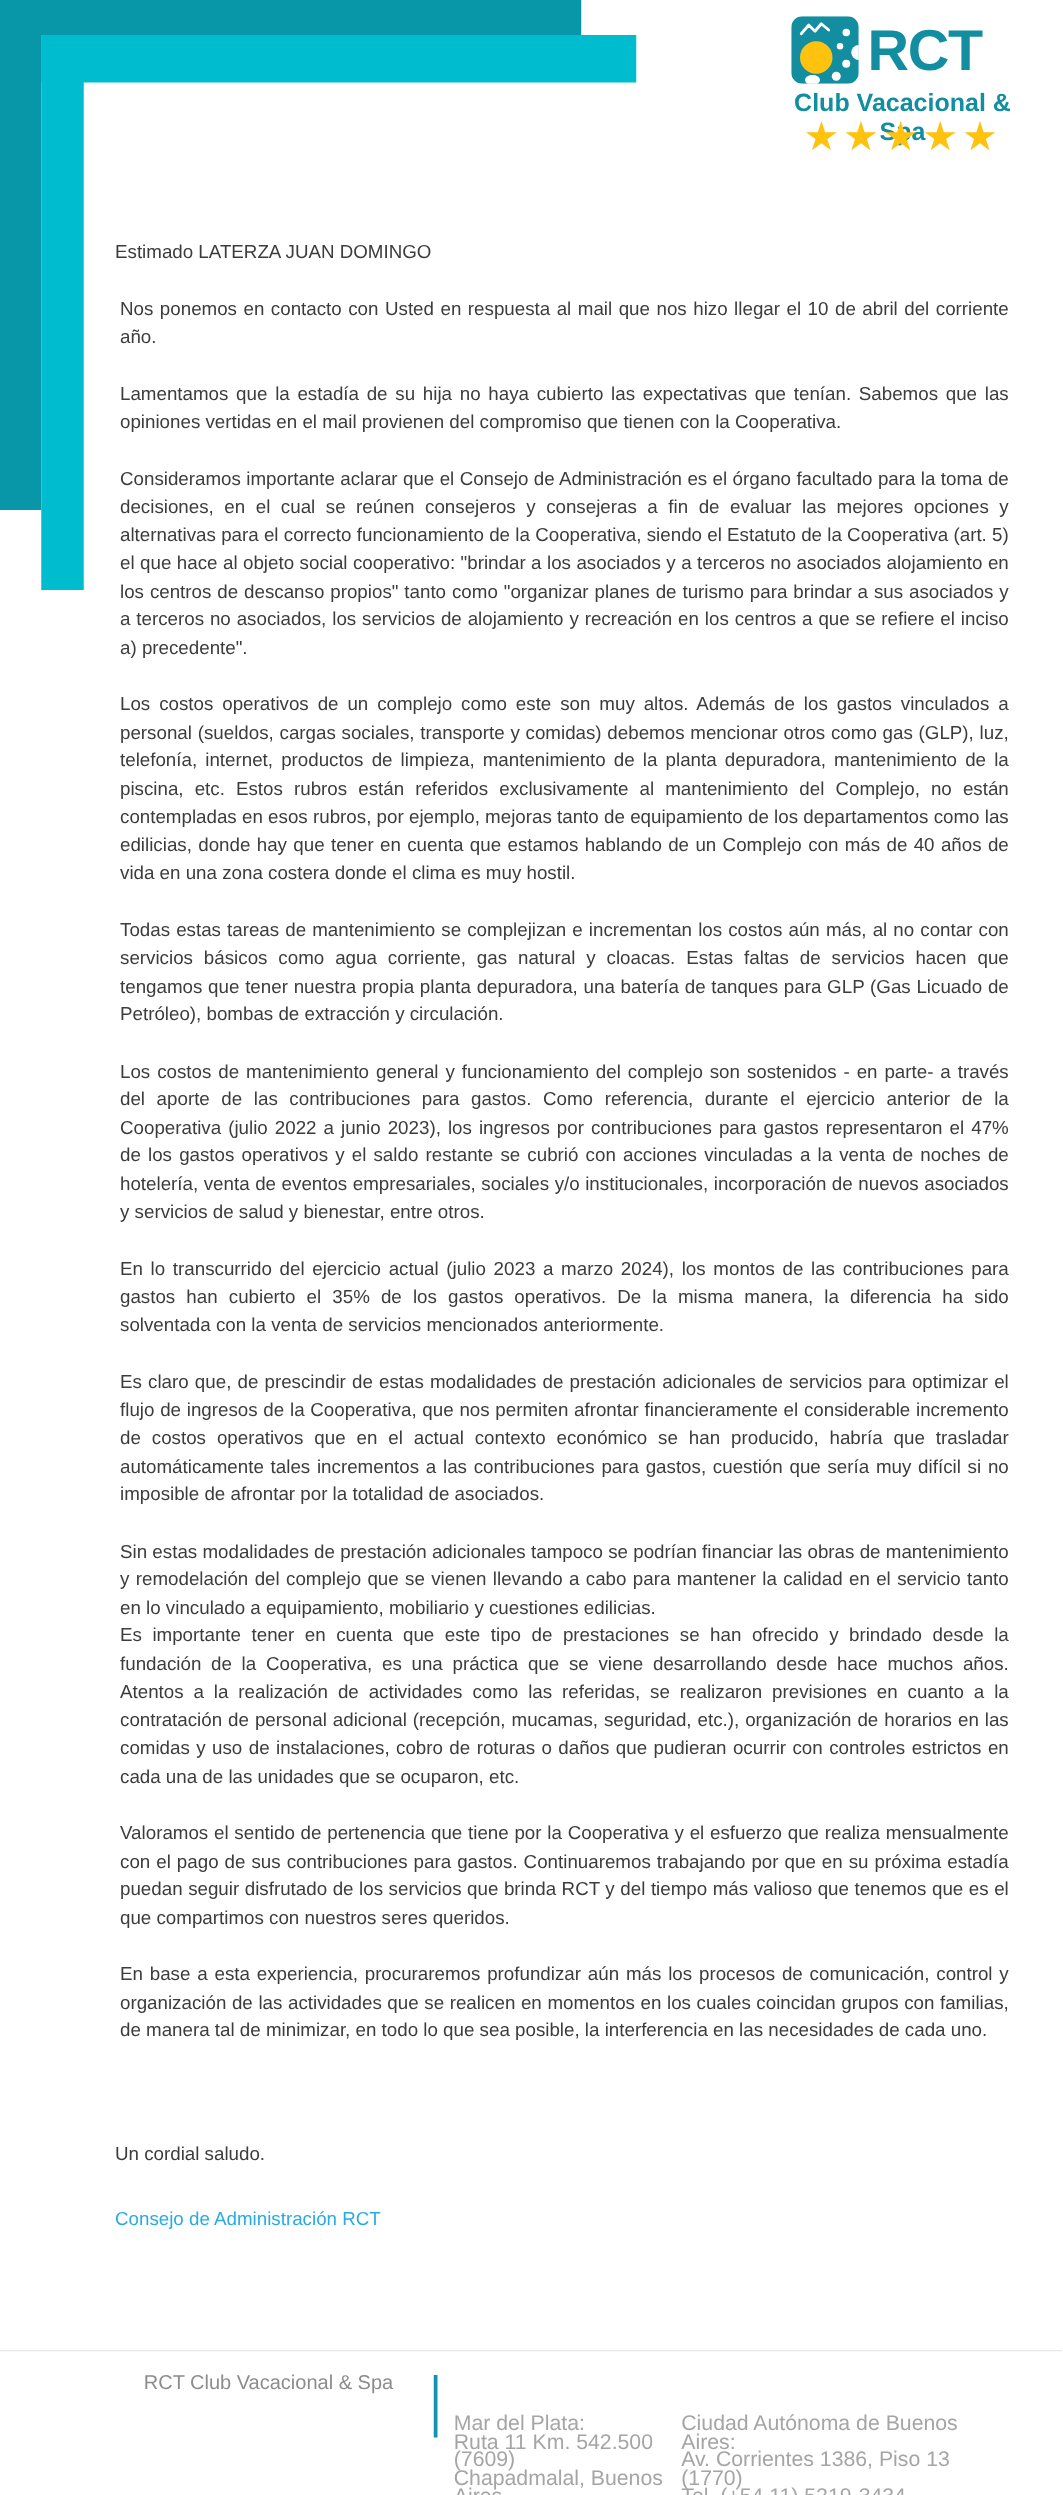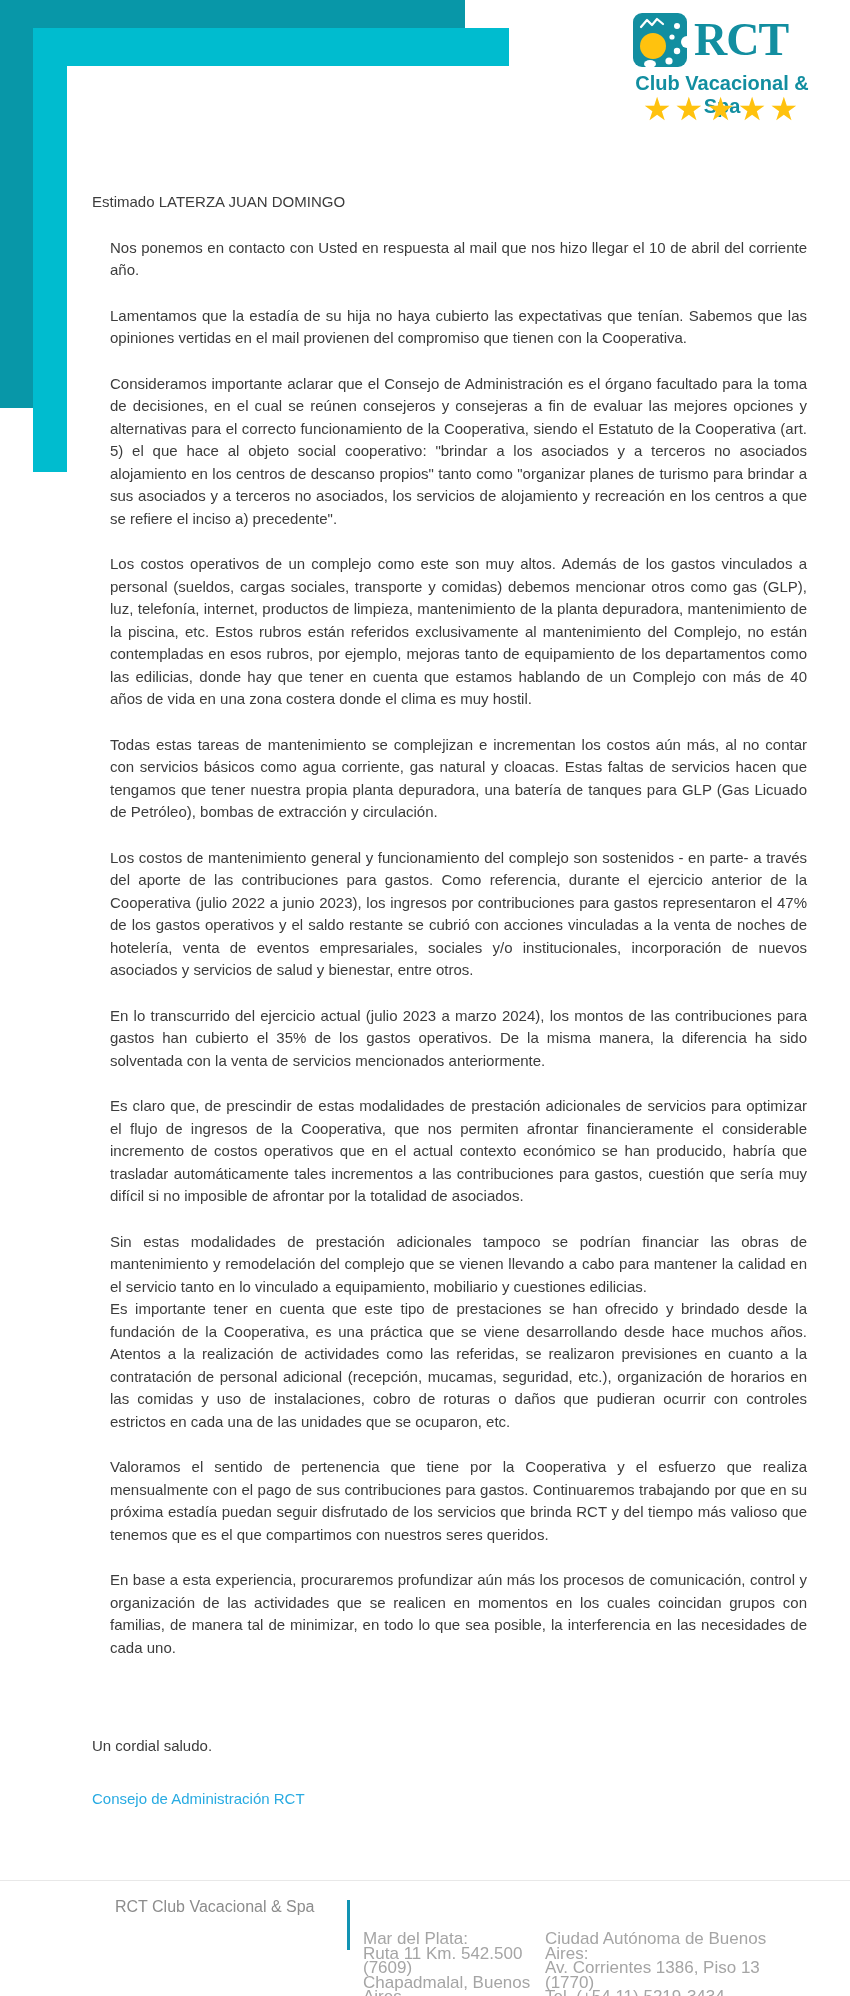--- a/index.html
+++ b/index.html
@@ -8,42 +8,42 @@
     font-family:"Liberation Sans",sans-serif;overflow:hidden;
   }
   
   .bar{position:absolute;}
   .bar-dark-top{left:0;top:0;width:465px;height:28px;background:#0897A8;}
   .bar-dark-left{left:0;top:0;width:33px;height:408px;background:#0897A8;}
   .bar-light-top{left:33px;top:28px;width:476px;height:38px;background:#00BCCF;}
   .bar-light-left{left:33px;top:28px;width:34px;height:444px;background:#00BCCF;}
 
   
-  .logo-row{position:absolute;left:633px;top:13px;width:180px;display:flex;align-items:center;font-family:Liberation Serif, serif;}
+  .logo-row{position:absolute;left:633px;top:13px;width:180px;display:flex;align-items:center;}
   .logo-icon{width:54px;height:54px;flex:0 0 54px;}
   .logo-word{
     font-size:46px;font-weight:bold;color:#128EA0;line-height:54px;
     letter-spacing:-1px;margin-left:7px;
   }
   .logo-tagline{
     position:absolute;left:630px;top:72px;width:184px;text-align:center;
     font-size:20px;font-weight:bold;color:#128EA0;
   }
   .logo-stars{
     position:absolute;left:630px;top:89px;width:184px;text-align:center;
     font-size:32px;color:#FFC20E;letter-spacing:3px;line-height:40px;
   }
 
   
   .letter{
     position:absolute;left:92px;top:171px;width:715px;
     font-size:15px;line-height:22.5px;color:#3C3C3C;
   }
   .greeting div{white-space:nowrap;margin-top:20px;}
-  .letter p{margin:23px 0 0 18px;text-align:justify;}
+  .letter p{margin:23px 0 0 4px;text-align:justify;}
   .letter p.tight{margin-top:0;}
   .closing{margin-top:76px;}
   .signature{margin-top:30px;color:#29ABE2;}
 
   
   .footer-rule{position:absolute;left:0;top:1880px;width:850px;height:1px;background:#E8E8E8;}
   .footer-brand{
     position:absolute;left:115px;top:1898px;width:240px;
     font-size:16px;color:#8C8C8C;
   }

